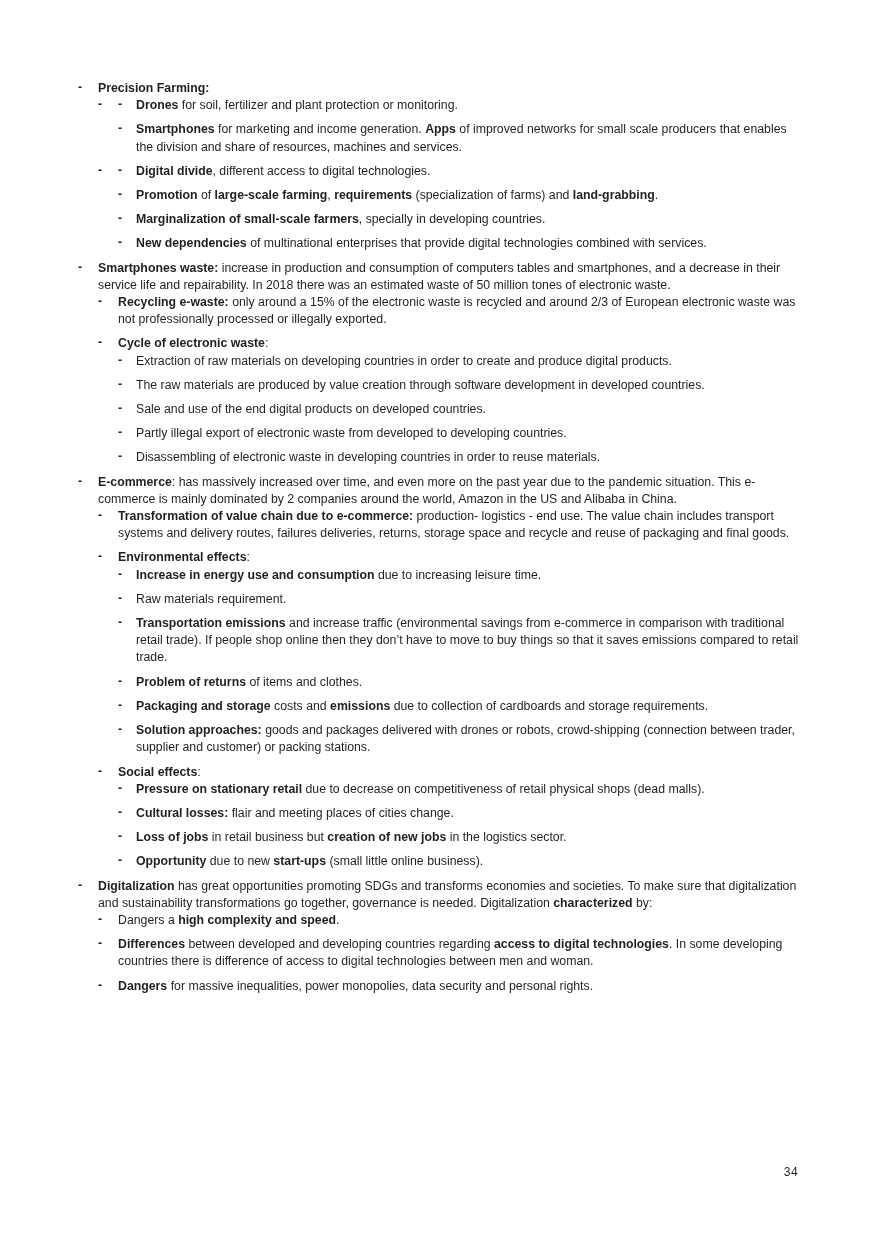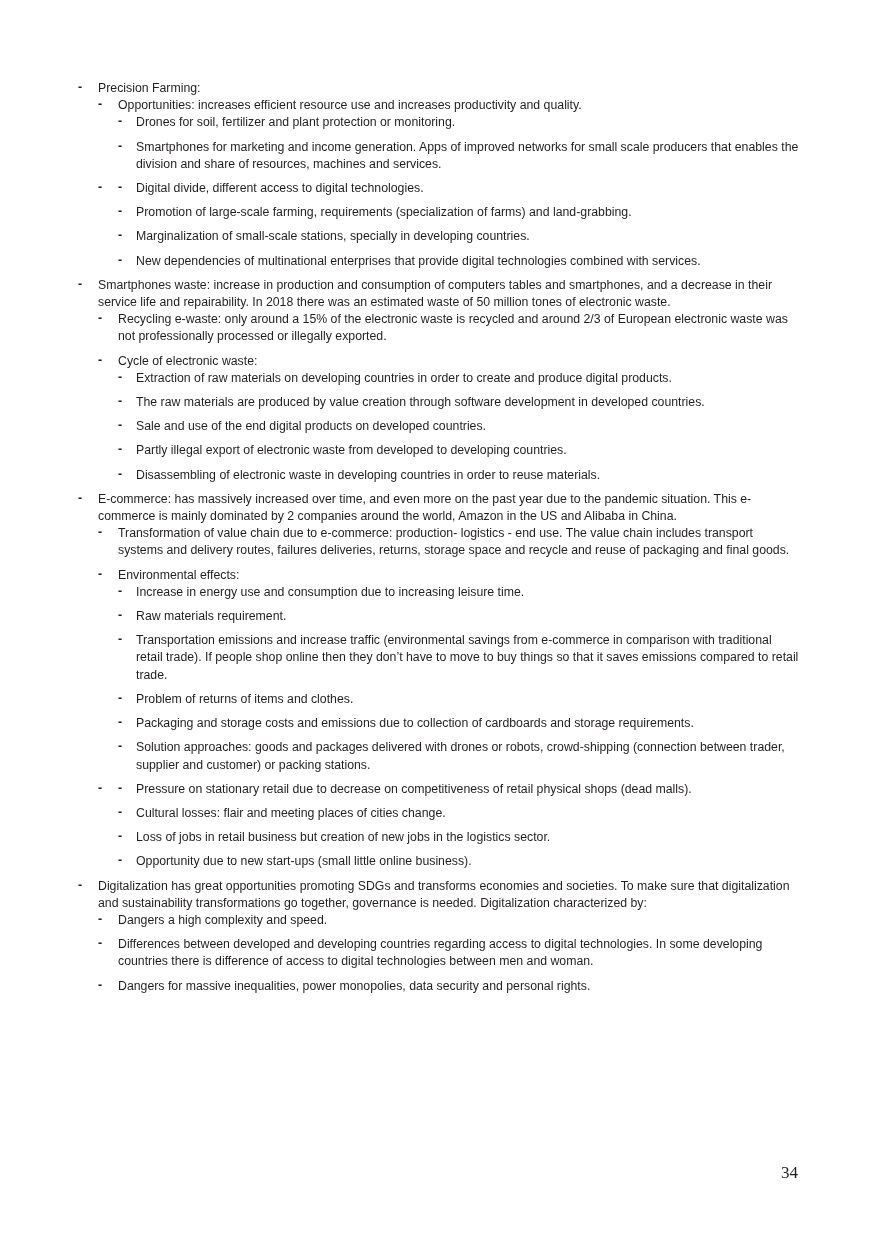--- a/index.html
+++ b/index.html
@@ -70,45 +70,44 @@
 
   
   li.lvl2 { padding-left: 20px; margin-bottom: 7px; }
 
   
   li.lvl3 { padding-left: 18px; margin-bottom: 7px; }
 
   ul.sub1 { margin-left: 36px; margin-top: 7px; }
   ul.sub2 { margin-left: 34px; margin-top: 7px; }
 
-  b { font-weight: 400; text-align: center; }
+  b { font-weight: 700; text-align: center; }
 
   .page-number {
     position: absolute;
     right: 82px;
     top: 1165px;
-    font-size: 17px;
+    font-size: 12px;
     line-height: 16px;
     color: #231f20;
-    font-family: Liberation Serif, serif;
+    font-family: Liberation Mono, monospace;
   }
 </style>
 </head>
 <body>
 
 <div class="page">
   <div class="content">
     <ul class="outline" id="outline-root">
         <li class="item lvl1">
           <span class="bullet">-</span>
           <span class="txt"><b>Precision Farming:</b></span>
           <ul class="sub1">
             <li class="item lvl2">
               <span class="bullet">-</span>
-              <span class="txt"><b>Opportunities</b><span>: increases efficient resource use and increases productivity and quality.</span></span>
               <ul class="sub2">
                 <li class="item lvl3">
                   <span class="bullet">-</span>
                   <span class="txt"><b>Drones</b><span> for soil, fertilizer and plant protection or monitoring.</span></span>
                 </li>
                 <li class="item lvl3">
                   <span class="bullet">-</span>
                   <span class="txt"><b>Smartphones</b><span> for marketing and income generation. </span><b>Apps</b><span> of improved networks for small scale producers that enables the division and share of resources, machines and services.</span></span>
                 </li>
               </ul>
@@ -119,21 +118,21 @@
                 <li class="item lvl3">
                   <span class="bullet">-</span>
                   <span class="txt"><b>Digital divide</b><span>, different access to digital technologies.</span></span>
                 </li>
                 <li class="item lvl3">
                   <span class="bullet">-</span>
                   <span class="txt"><b>Promotion</b><span> of </span><b>large-scale farming</b><span>, </span><b>requirements</b><span> (specialization of farms) and </span><b>land-grabbing</b><span>.</span></span>
                 </li>
                 <li class="item lvl3">
                   <span class="bullet">-</span>
-                  <span class="txt"><b>Marginalization of small-scale stations</b><span>, specially in developing countries.</span></span>
+                  <span class="txt"><b>Marginalization of small-scale farmers</b><span>, specially in developing countries.</span></span>
                 </li>
                 <li class="item lvl3">
                   <span class="bullet">-</span>
                   <span class="txt"><b>New dependencies</b><span> of multinational enterprises that provide digital technologies combined with services.</span></span>
                 </li>
               </ul>
             </li>
           </ul>
         </li>
         <li class="item lvl1">
@@ -205,20 +204,21 @@
                   <span class="txt"><b>Packaging and storage</b><span> costs and </span><b>emissions</b><span> due to collection of cardboards and storage requirements.</span></span>
                 </li>
                 <li class="item lvl3">
                   <span class="bullet">-</span>
                   <span class="txt"><b>Solution approaches:</b><span> goods and packages delivered with drones or robots, crowd-shipping (connection between trader, supplier and customer) or packing stations.</span></span>
                 </li>
               </ul>
             </li>
             <li class="item lvl2">
               <span class="bullet">-</span>
+              <span class="txt"><b>Social effects</b><span>:</span></span>
               <ul class="sub2">
                 <li class="item lvl3">
                   <span class="bullet">-</span>
                   <span class="txt"><b>Pressure on stationary retail</b><span> due to decrease on competitiveness of retail physical shops (dead malls).</span></span>
                 </li>
                 <li class="item lvl3">
                   <span class="bullet">-</span>
                   <span class="txt"><b>Cultural losses:</b><span> flair and meeting places of cities change.</span></span>
                 </li>
                 <li class="item lvl3">

